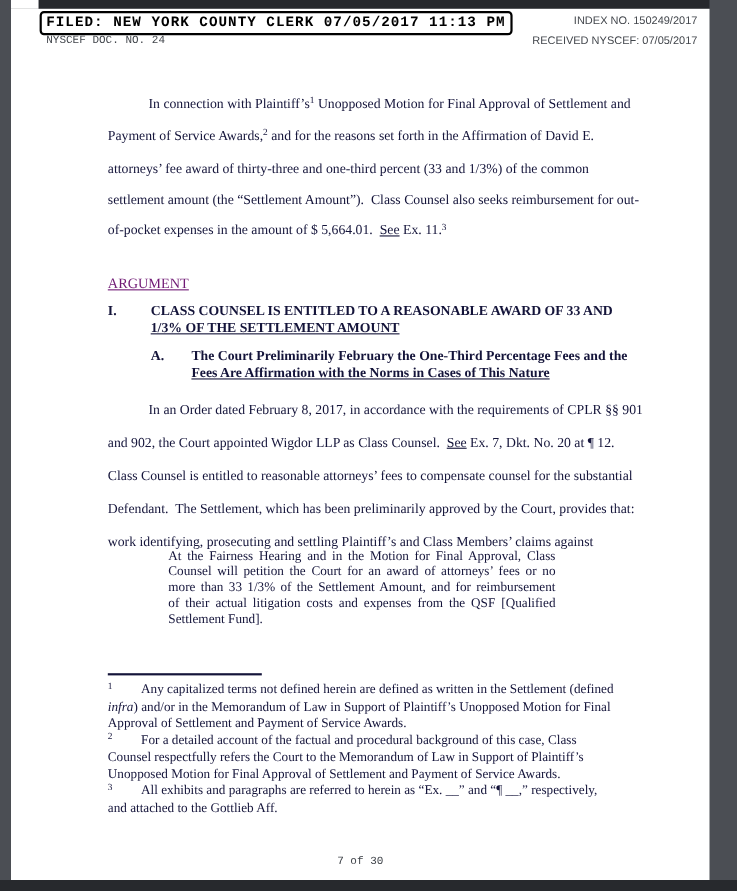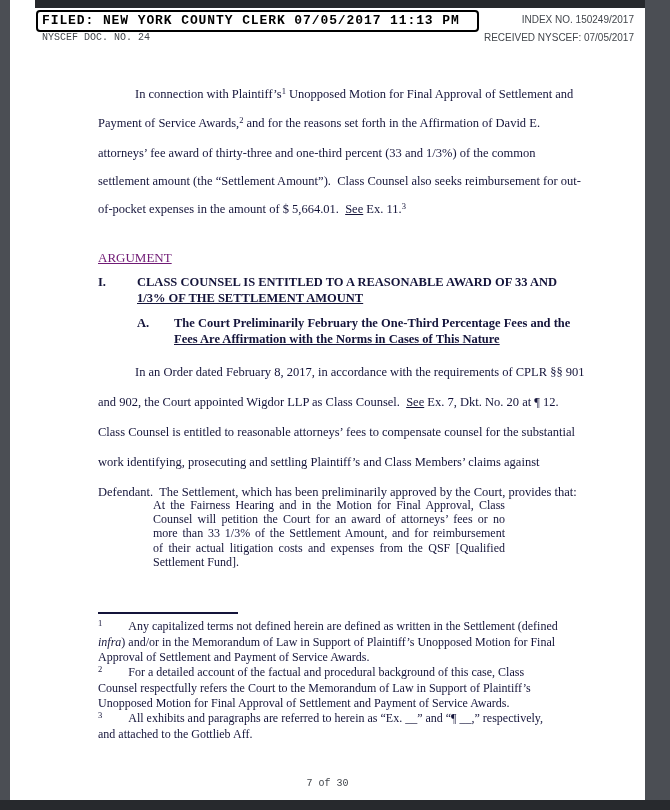--- a/index.html
+++ b/index.html
@@ -27,21 +27,21 @@
   
   .filed-banner{
     left:26px;top:2px;
     font-family:"Liberation Mono", monospace;
     font-weight:bold;
     font-size:13px;line-height:15px;
     letter-spacing:0.9px;
     color:#000000;
     border:2px solid #000000;
     border-radius:4px;
-    padding:1px 17px 2px 4px;
+    padding:1px 4px 2px 4px;
     background:#ffffff;
     white-space:nowrap;
   }
   .index-no,.received-no{
     right:11px;
     font-family:Liberation Sans, sans-serif;
     font-size:10px;
     color:#42464c;
     white-space:nowrap;
   }
@@ -149,22 +149,22 @@
     <span class="sectext">
       <span class="hl">The Court Preliminarily February the One-Third Percentage Fees and the</span>
       <span class="hl u2">Fees Are Affirmation with the Norms in Cases of This Nature</span>
     </span>
   </div>
 
   <div class="abs bodytext para para2">
       <div class="tline"><span class="rt-ind"></span><span>In an Order dated February 8, 2017, in accordance with the requirements of CPLR §§ 901</span></div>
       <div class="tline"><span>and 902, the Court appointed Wigdor LLP as Class Counsel.  </span><span class="rt-u">See</span><span> Ex. 7, Dkt. No. 20 at ¶ 12.</span></div>
       <div class="tline"><span>Class Counsel is entitled to reasonable attorneys’ fees to compensate counsel for the substantial</span></div>
+      <div class="tline"><span>Defendant.  The Settlement, which has been preliminarily approved by the Court, provides that:</span></div>
       <div class="tline"><span>work identifying, prosecuting and settling Plaintiff’s and Class Members’ claims against</span></div>
-      <div class="tline"><span>Defendant.  The Settlement, which has been preliminarily approved by the Court, provides that:</span></div>
     </div>
 
   <div class="abs quote">
       <div class="tline"><span>At the Fairness Hearing and in the Motion for Final Approval, Class</span></div>
       <div class="tline"><span>Counsel will petition the Court for an award of attorneys’ fees or no</span></div>
       <div class="tline"><span>more than 33 1/3% of the Settlement Amount, and for reimbursement</span></div>
       <div class="tline"><span>of their actual litigation costs and expenses from the QSF [Qualified</span></div>
       <div class="tline"><span>Settlement Fund].</span></div>
     </div>
 

